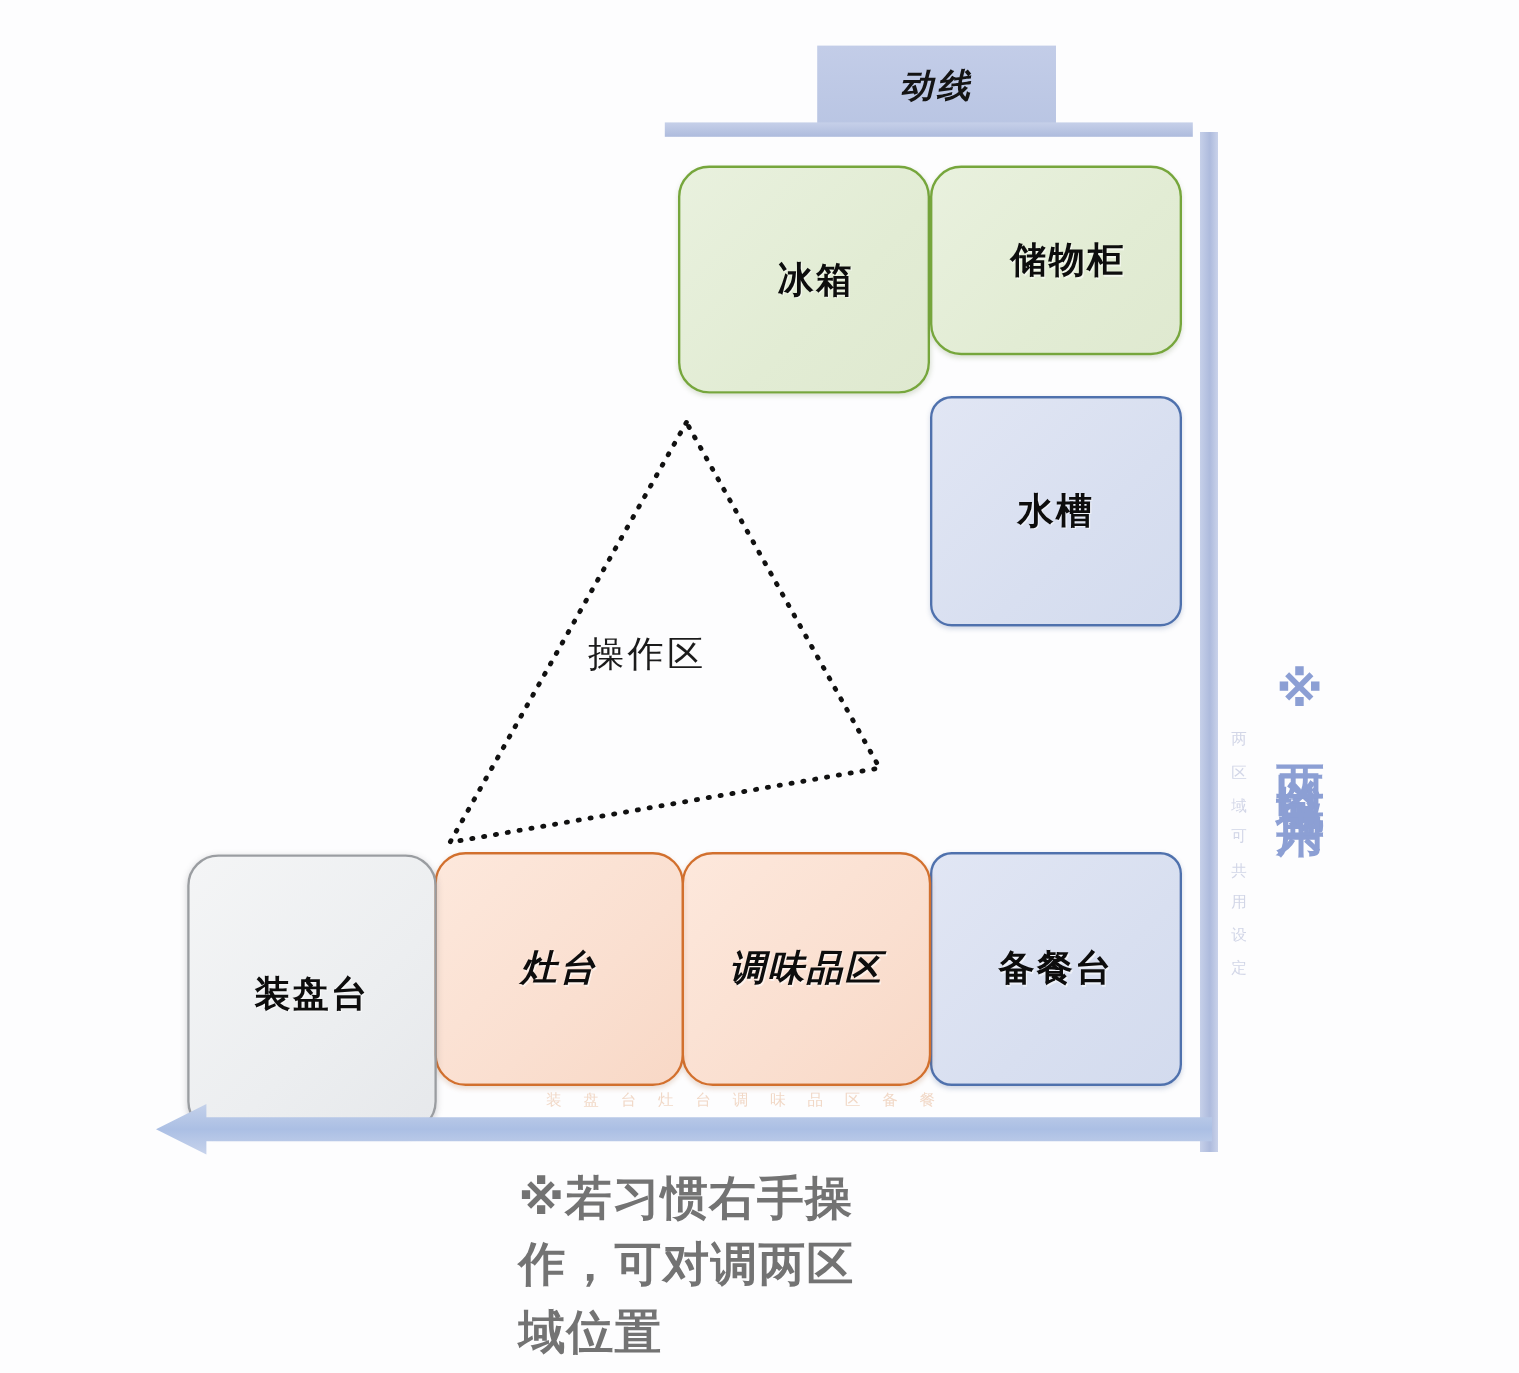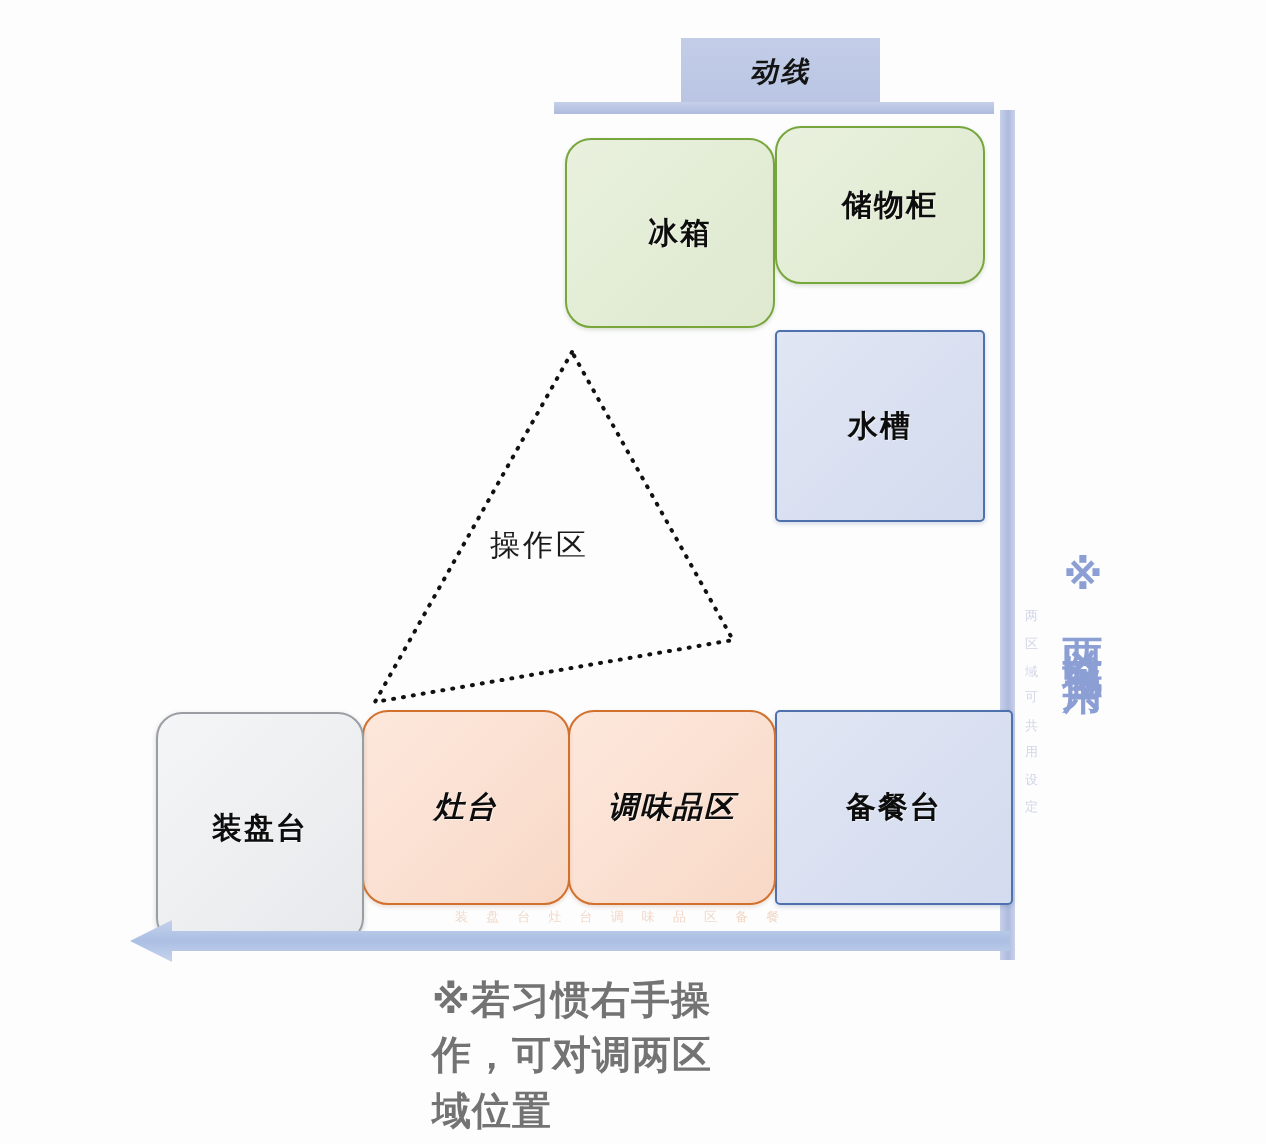--- a/index.html
+++ b/index.html
@@ -79,21 +79,21 @@
   .zone-green {
     background: linear-gradient(135deg, #e9f1de 0%, #e2ecd4 60%, #dfe9d0 100%);
     border: 2px solid #76a63c;
     border-radius: 26px;
     box-shadow: 0 2px 4px rgba(90,120,60,0.22);
     padding-left: 20px;
   }
   .zone-blue {
     background: linear-gradient(135deg, #e1e6f4 0%, #d8dff0 60%, #d3dbee 100%);
     border: 2px solid #4f71ad;
-    border-radius: 5px;
+    border-radius: 18px;
     box-shadow: 0 2px 4px rgba(60,85,140,0.22);
   }
   .zone-orange {
     background: linear-gradient(135deg, #fde8dc 0%, #fadfd0 60%, #f8d8c6 100%);
     border: 2px solid #d2702e;
     border-radius: 26px;
     box-shadow: 0 2px 4px rgba(160,90,40,0.2);
     font-style: italic;
   }
   .zone-gray {
@@ -180,30 +180,30 @@
 
   <div class="title-chip">动线</div>
 
   <div class="wall-top"></div>
   <div class="wall-right"></div>
 
   <div class="zone zone-green" style="left:565px; top:138px; width:210px; height:190px;">
     <span>冰箱</span>
   </div>
 
-  <div class="zone zone-green" style="left:775px; top:126px; width:210px; height:158px;">
+  <div class="zone zone-green" style="left:775px; top:138px; width:210px; height:158px;">
     <span>储物柜</span>
   </div>
 
   <div class="zone zone-blue" style="left:775px; top:330px; width:210px; height:192px;">
     <span>水槽</span>
   </div>
 
 
-  <div class="zone zone-blue" style="left:775px; top:710px; width:238px; height:195px;text-align:right;">
+  <div class="zone zone-blue" style="left:775px; top:710px; width:210px; height:195px;text-align:right;">
     <span>备餐台</span>
   </div>
 
   <div class="zone zone-orange" style="left:568px; top:710px; width:208px; height:195px;">
     <span>调味品区</span>
   </div>
 
   <div class="zone zone-orange" style="left:362px; top:710px; width:208px; height:195px;">
     <span>灶台</span>
   </div>

